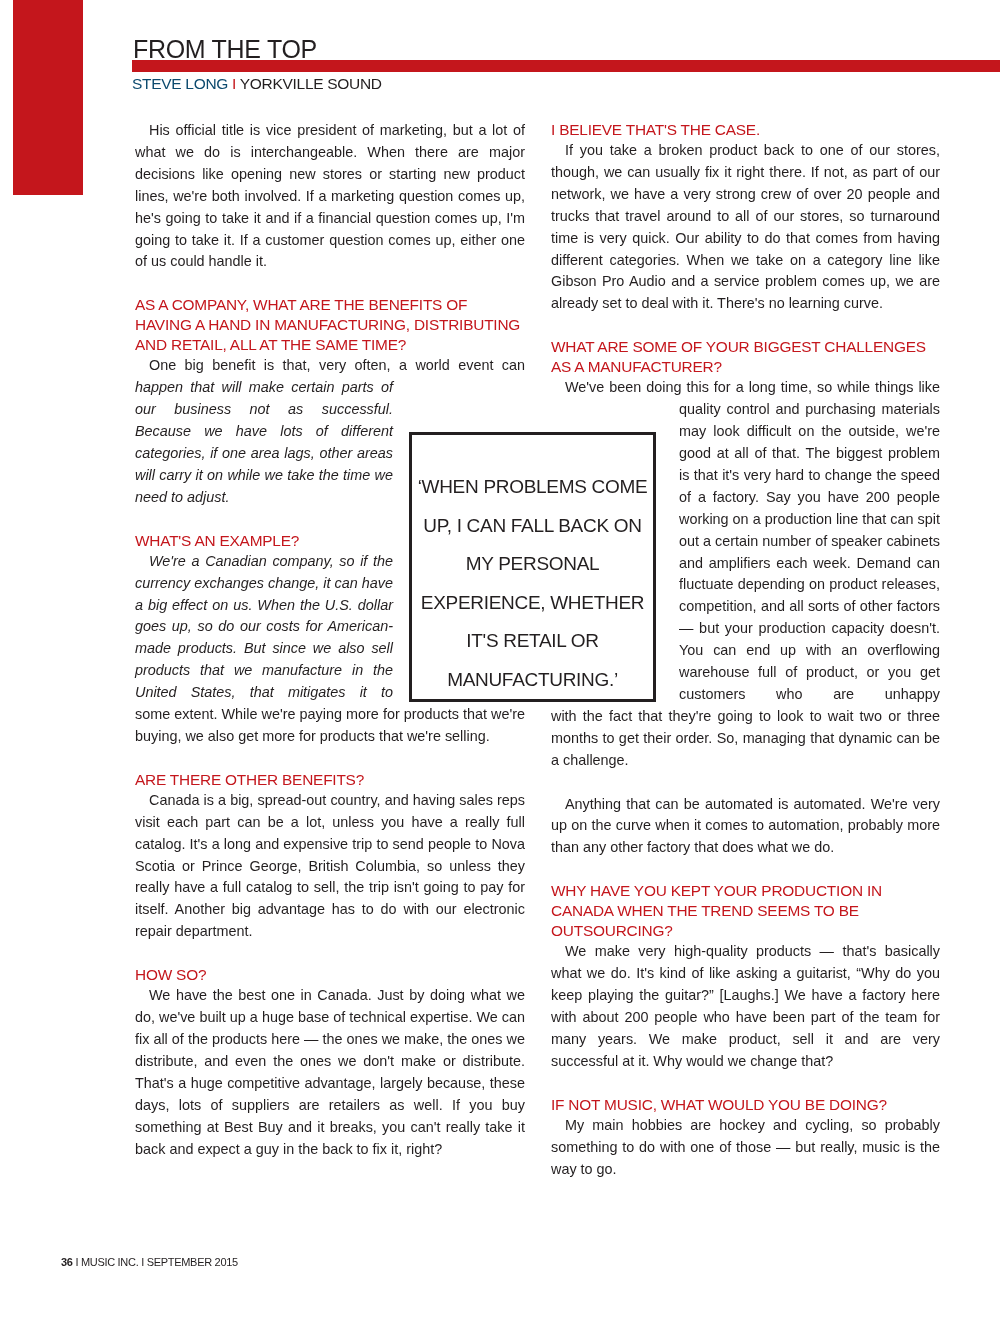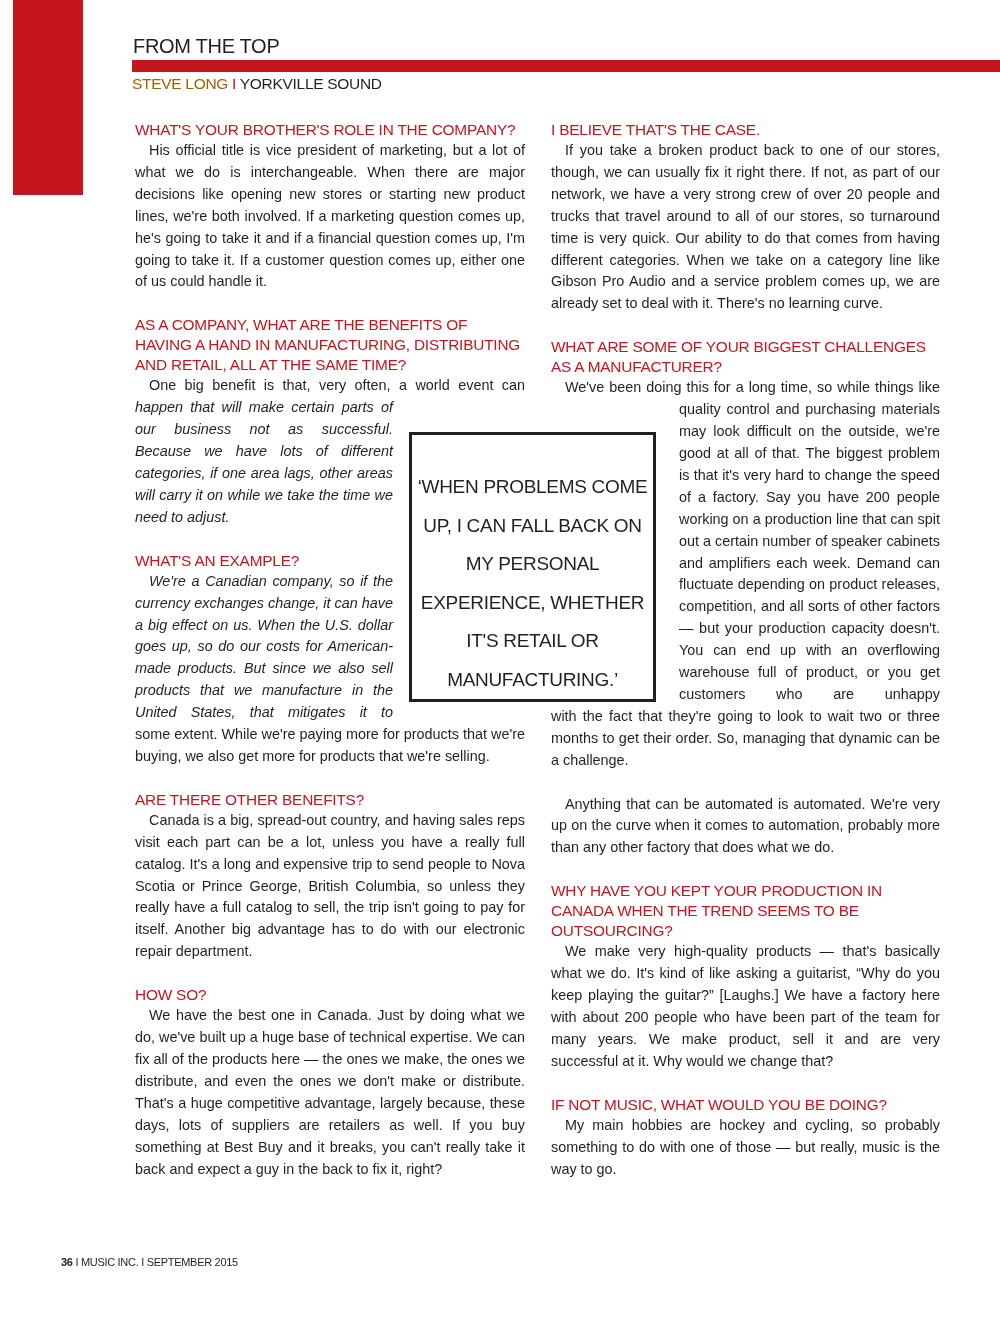--- a/index.html
+++ b/index.html
@@ -1,22 +1,22 @@
 <!DOCTYPE html>
 <html><head>
 <meta charset="utf-8">
 <style>
   html, body { margin: 0; padding: 0; background: #ffffff; }
   body { width: 1000px; height: 1318px; position: relative; overflow: hidden;
          font-family: "Liberation Sans", sans-serif; color: #231f20; }
   .red-bar { position: absolute; left: 13px; top: 0; width: 70px; height: 195px; background: #c4161c; }
-  .section-title { position: absolute; left: 133px; top: 35px; font-size: 20px; letter-spacing: -0.3px; color: #231f20; }
+  .section-title { position: absolute; left: 133px; top: 35px; font-size: 25px; letter-spacing: -0.3px; color: #231f20; }
   .rule { position: absolute; left: 132px; top: 60px; width: 868px; height: 12px; background: #c4161c; }
   .byline { position: absolute; left: 132px; top: 75px; font-size: 15.5px; letter-spacing: -0.3px; }
-  .byline .name { color: #a16207; }
+  .byline .name { color: #0c4a6e; }
   .byline .sep { color: #c4161c; }
   .byline .org { color: #231f20; }
 
   .col { position: absolute; font-size: 14.4px; line-height: 21.9px; text-align: justify; }
   .col-left { left: 135px; top: 120px; width: 390px; }
   .col-right { left: 551px; top: 120px; width: 389px; }
   .q { color: #c4161c; font-size: 15.4px; line-height: 20px; text-align: left; letter-spacing: -0.2px; margin: 0; }
   .a { margin: 0; text-indent: 14px; }
   .gap { height: 22px; }
   .pull-quote { position: absolute; left: 409px; top: 432px; width: 247px; height: 270px;
@@ -36,21 +36,20 @@
 <div class="red-bar"></div>
 <div class="section-title">FROM THE TOP</div>
 <div class="rule"></div>
 <div class="byline">
   <span class="name">STEVE LONG</span>
   <span class="sep">I</span>
   <span class="org">YORKVILLE SOUND</span>
 </div>
 
 <div class="col col-left">
-  <p class="q">WHAT'S YOUR BROTHER'S ROLE IN THE COMPANY?</p>
   <p class="a">His official title is vice president of marketing, but a lot of what we do is interchangeable. When there are major decisions like opening new stores or starting new product lines, we're both involved. If a marketing question comes up, he's going to take it and if a financial question comes up, I'm going to take it. If a customer question comes up, either one of us could handle it.</p>
   <div class="gap"></div>
 
   <p class="q">AS A COMPANY, WHAT ARE THE BENEFITS OF HAVING A HAND IN MANUFACTURING, DISTRIBUTING AND RETAIL, ALL AT THE SAME TIME?</p>
   <p class="a" style="text-align-last: justify;">One big benefit is that, very often, a world event can</p>
   <p class="a wrap-left" style="text-indent:0;">happen that will make certain parts of our business not as successful. Because we have lots of different categories, if one area lags, other areas will carry it on while we take the time we need to adjust.</p>
   <div class="gap"></div>
 
   <p class="q">WHAT'S AN EXAMPLE?</p>
   <p class="a wrap-left" style="text-align-last: justify;">We're a Canadian company, so if the currency exchanges change, it can have a big effect on us. When the U.S. dollar goes up, so do our costs for American-made products. But since we also sell products that we manufacture in the United States, that mitigates it to</p>

